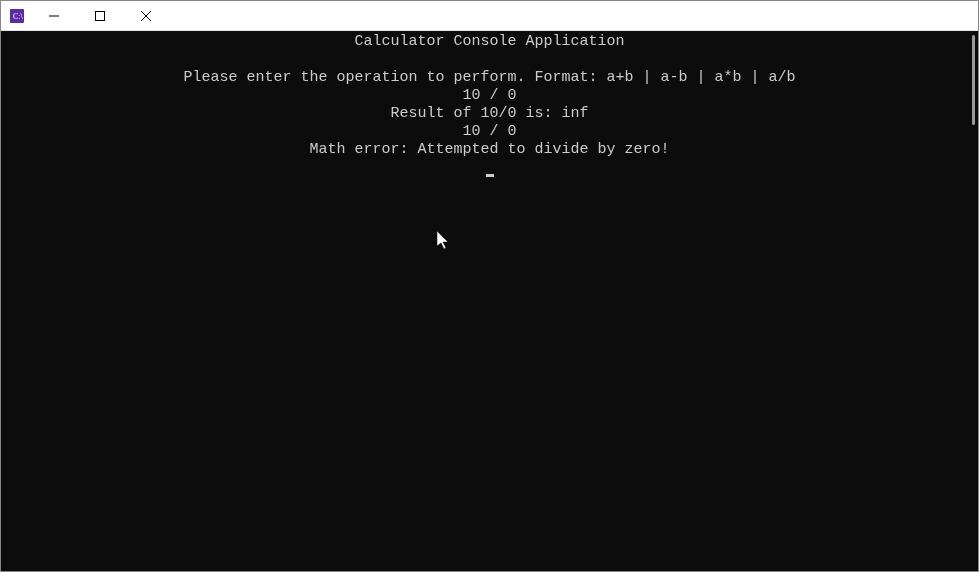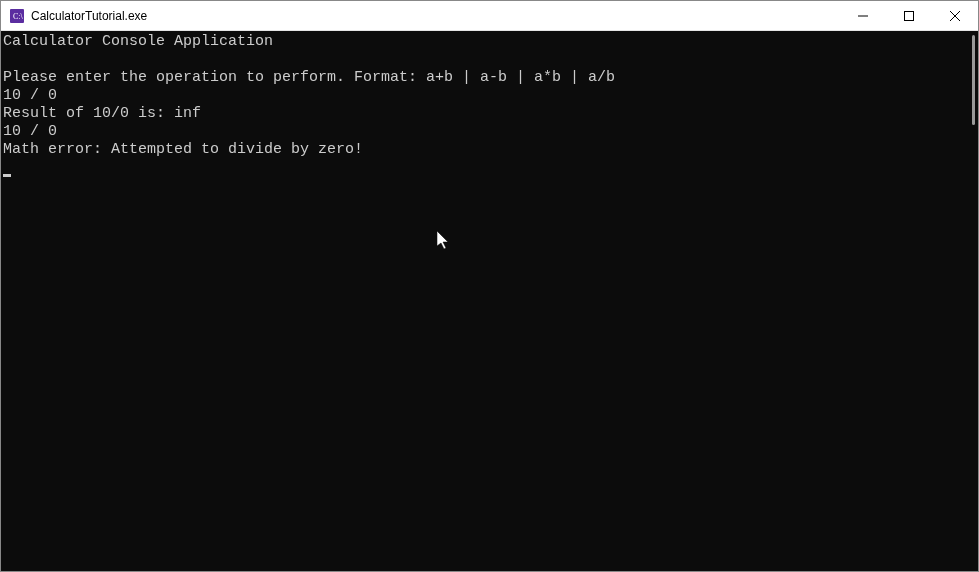--- a/index.html
+++ b/index.html
@@ -51,20 +51,21 @@
       align-items: center;
       justify-content: center;
       cursor: pointer;
     }
     .titlebar-btn svg { width: 10px; height: 10px; }
     .console-area {
       flex: 1;
       background: #0c0c0c;
       position: relative;
       overflow: hidden;
+      text-align: center;
     }
     .console-content {
       font-family: Consolas, "Courier New", monospace;
       font-size: 15px;
       line-height: 18px;
       color: #cccccc;
       white-space: pre;
       padding: 2px 2px;
     }
     .cursor {
@@ -102,21 +103,20 @@
 <body>
 
 <div class="window">
   <div class="titlebar">
     <div class="titlebar-icon">
       <svg viewBox="0 0 16 16" width="16" height="16">
         <rect x="1" y="1" width="14" height="14" fill="#5b2da0" rx="1"></rect>
         <text x="4" y="11" font-size="8" fill="#fff" font-family="Consolas">C:\</text>
       </svg>
     </div>
-    <div class="titlebar-title">CalculatorTutorial.exe</div>
     <div class="titlebar-controls">
       <div class="titlebar-btn">
         <svg viewBox="0 0 10 10">
             <line x1="0" y1="5" x2="10" y2="5" stroke="#000" stroke-width="1"></line>
           </svg>
       </div>
       <div class="titlebar-btn">
         <svg viewBox="0 0 10 10">
             <rect x="0.5" y="0.5" width="9" height="9" fill="none" stroke="#000" stroke-width="1"></rect>
           </svg>

